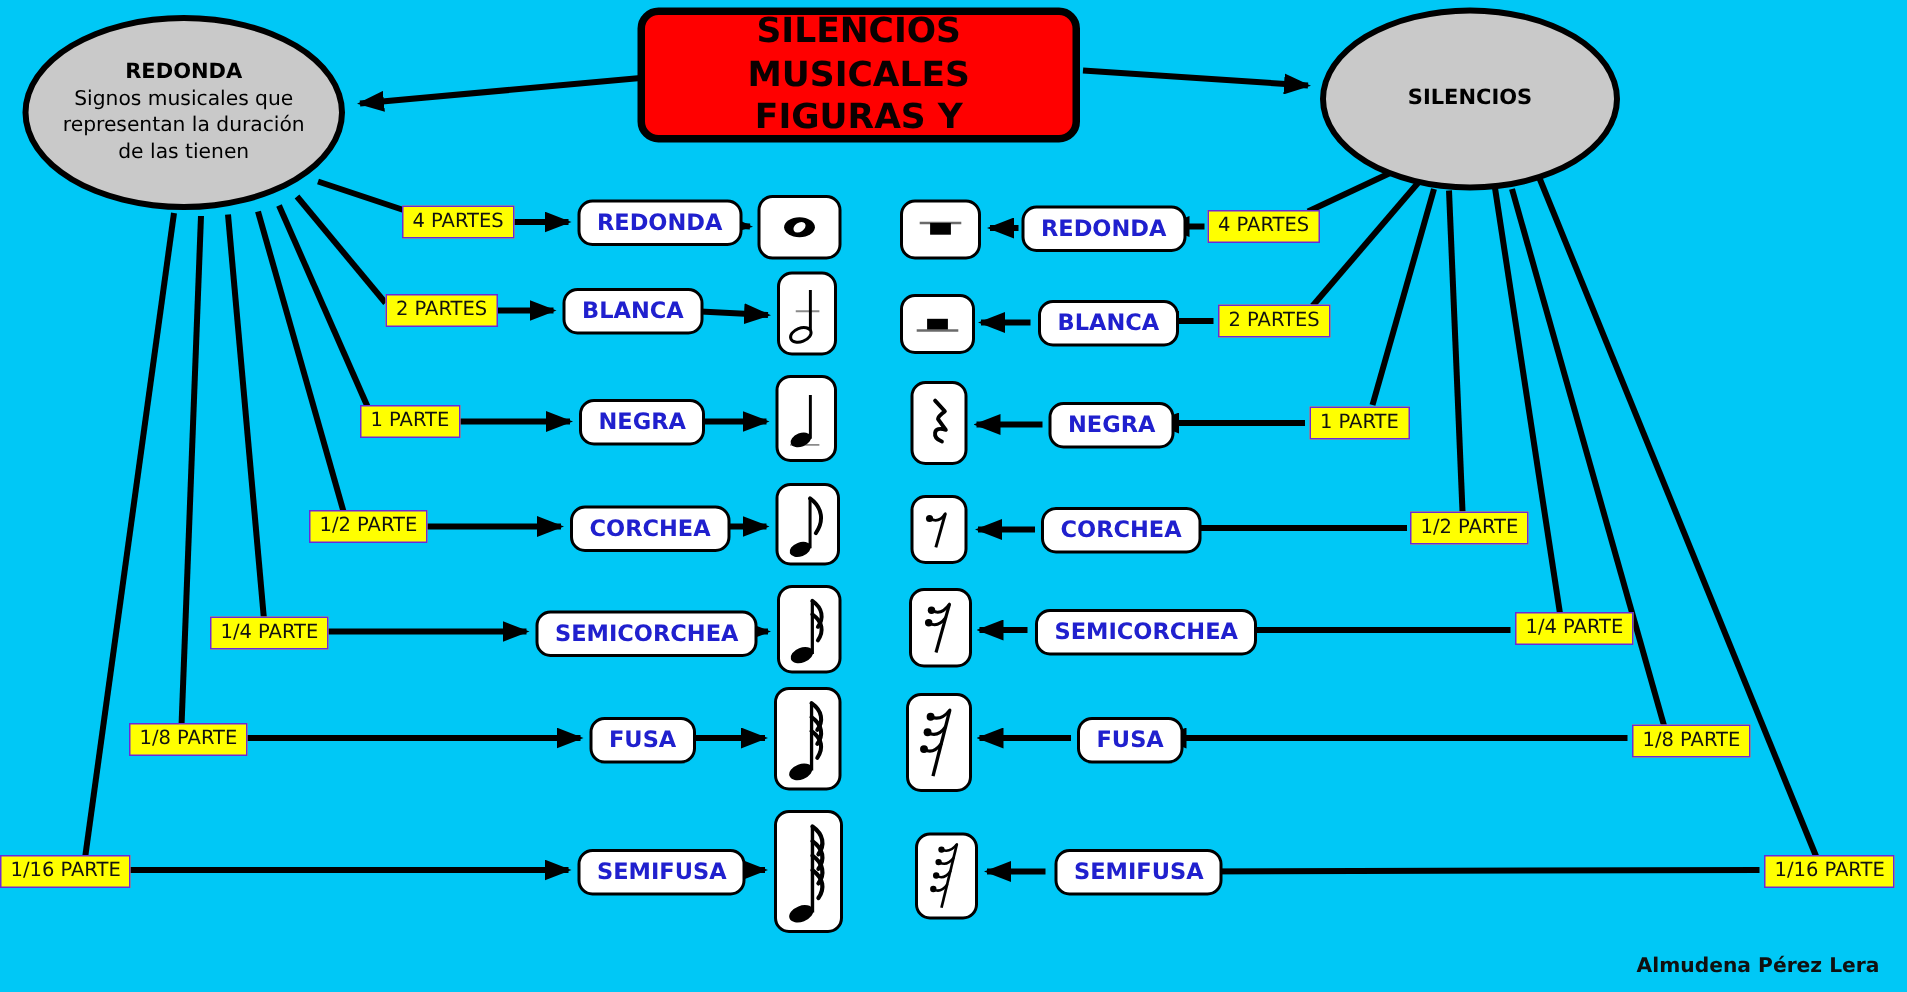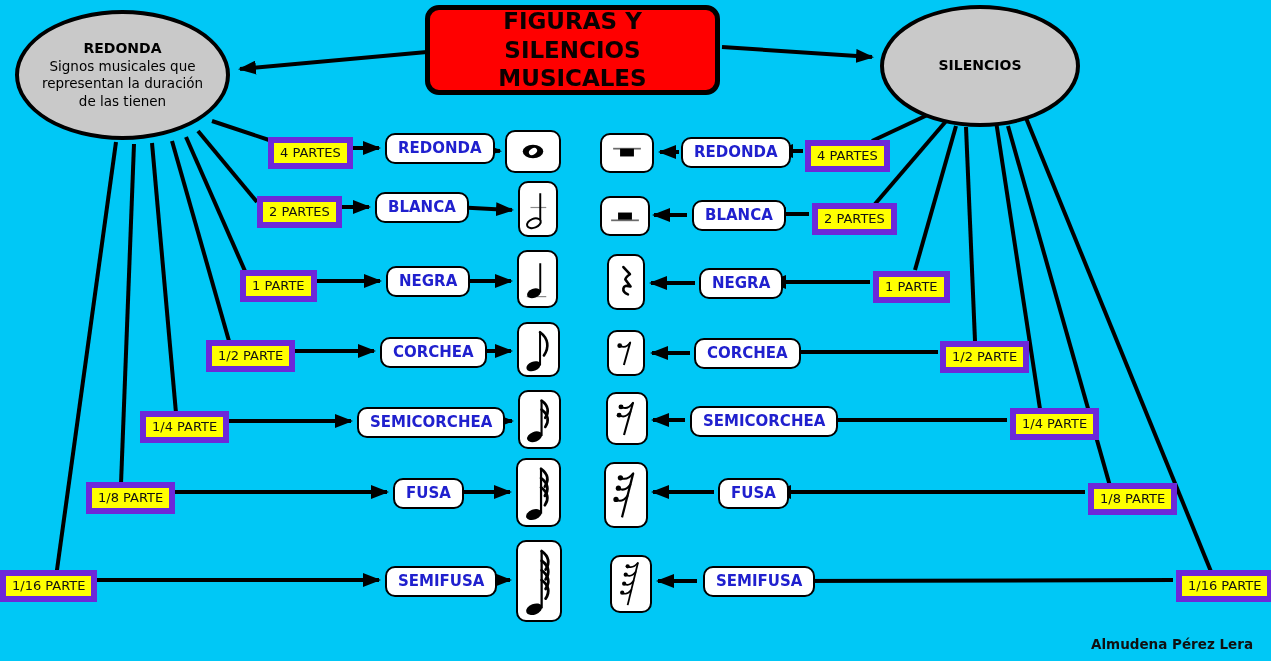--- a/index.html
+++ b/index.html
@@ -21,21 +21,21 @@
     display:flex;flex-direction:column;align-items:center;justify-content:center;
     text-align:center;color:#000;
   }
   .ellipse .etitle{font-weight:bold;font-size:14px;margin-bottom:2px;}
   .ellipse .edesc{font-size:13.5px;line-height:1.3;}
   .figuras-ellipse{left:15px;top:10px;width:215px;height:130px;}
   .silencios-ellipse{left:880px;top:5px;width:200px;height:122px;text-align:right;}
   .figuras-ellipse .edesc{width:180px;}
   .silencios-ellipse .edesc{width:170px;}
   .plabel{
-    background:#ffff00;border:6px solid #6d28d9;color:#111;
+    background:#ffff00;border:1px solid #6d28d9;color:#111;
     font-size:13px;padding:2px 6px 3px 6px;white-space:nowrap;
   }
   .fbox{
     background:#ffffff;border:2px solid #000;border-radius:10px;
     color:#2020ce;font-weight:bold;font-size:15px;
     padding:4px 11px 5px 11px;white-space:nowrap;text-align:center;
   }
   .sbox{
     background:#ffffff;border:2px solid #000;border-radius:10px;
     display:flex;align-items:center;justify-content:center;
@@ -102,22 +102,22 @@
     <line class="ink" x1="690" y1="353" x2="652" y2="353" marker-end="url(#ah)"></line>
     <line class="ink" x1="1007" y1="420" x2="813" y2="420" marker-end="url(#ah)"></line>
     <line class="ink" x1="685" y1="420" x2="653" y2="420" marker-end="url(#ah)"></line>
     <line class="ink" x1="1085" y1="492" x2="775" y2="492" marker-end="url(#ah)"></line>
     <line class="ink" x1="714" y1="492" x2="653" y2="492" marker-end="url(#ah)"></line>
     <line class="ink" x1="1173" y1="580" x2="792" y2="581" marker-end="url(#ah)"></line>
     <line class="ink" x1="697" y1="581" x2="658" y2="581" marker-end="url(#ah)"></line>
   </svg>
 
   <div class="node title-box">
+    <span>SILENCIOS MUSICALES</span>
     <span>FIGURAS Y</span>
-    <span>SILENCIOS MUSICALES</span>
   </div>
 
   <div class="node ellipse figuras-ellipse">
     <div class="etitle">REDONDA</div>
     <div class="edesc">Signos musicales que representan la duración de las tienen</div>
   </div>
 
   <div class="node ellipse silencios-ellipse">
     <div class="etitle">SILENCIOS</div>
   </div>

